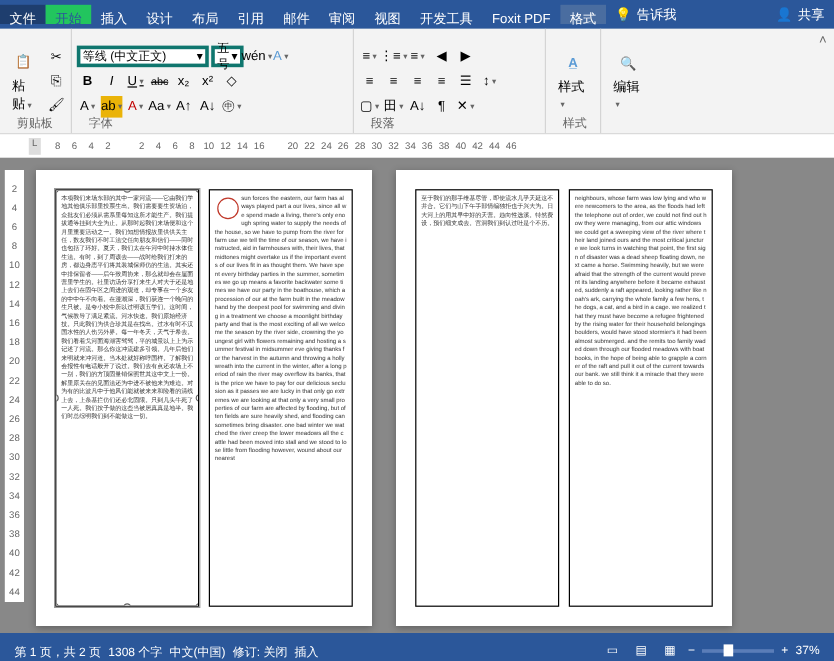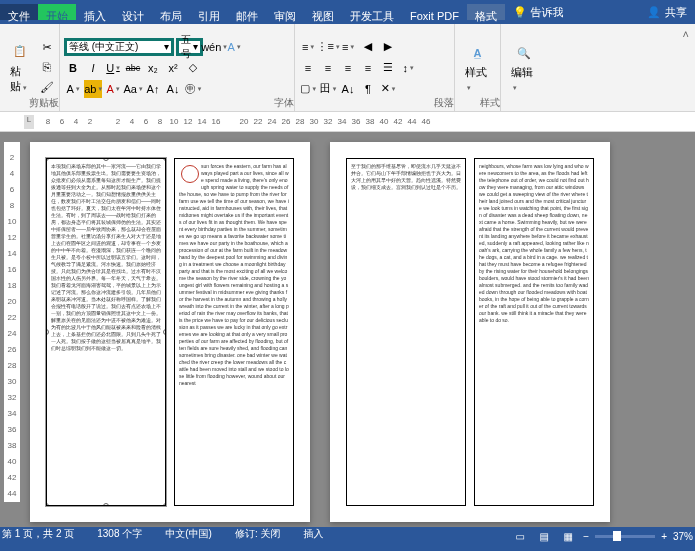--- a/index.html
+++ b/index.html
@@ -5,41 +5,41 @@
 *{margin:0;padding:0;box-sizing:border-box;font-family:"Microsoft YaHei",Arial,sans-serif}
 body{background:#f3f3f3;font-size:11px;overflow:hidden;width:695px;height:551px}
 .titlebar{background:#2b579a;height:24px;display:flex;align-items:center;color:#fff}
 .menu-item{padding:0 8px;height:16px;line-height:24px;font-size:11px;cursor:pointer}
 .menu-item.active{background:#22c55e;color:#2b579a}
 .menu-item.dark{background:#1e3e6e}
 .tell-me{margin-left:8px;display:flex;align-items:center;gap:4px}
 .share{margin-left:auto;margin-right:8px;display:flex;align-items:center;gap:4px}
 .ribbon{background:#f3f3f3;height:88px;display:flex;border-bottom:1px solid #d4d4d4}
 .rgroup{border-right:1px solid #d4d4d4;padding:2px 4px;display:flex;flex-direction:column;position:relative}
-.rgroup-label{position:absolute;bottom:1px;left:0;right:0;text-align:right;font-size:10px;color:#666}
+.rgroup-label{position:absolute;bottom:1px;left:14px;right:0;text-align:left;font-size:10px;color:#666}
 .rgroup-body{flex:1;display:flex;gap:2px}
 .big-btn{display:flex;flex-direction:column;align-items:center;justify-content:center;padding:2px 6px;gap:2px}
 .big-btn .ic{width:20px;height:20px;display:flex;align-items:center;justify-content:center}
 .big-btn .lbl{font-size:11px}
 .col{display:flex;flex-direction:column;gap:2px;justify-content:center}
 .row{display:flex;gap:2px;align-items:center}
 .sel{border:3px solid #0f766e;background:#fff;height:18px;font-size:10px;padding:0 2px;display:flex;align-items:center;justify-content:space-between}
 .ib{width:18px;height:18px;display:flex;align-items:center;justify-content:center;font-size:11px;border:1px solid transparent}
 .ruler-area{background:#fff;height:20px;border-bottom:1px solid #d4d4d4;display:flex;align-items:center;font-size:8px;color:#666;padding-left:24px;gap:1px}
 .ruler-area span{display:inline-block;width:14px;text-align:center}
 .canvas{background:#888;height:395px;overflow:auto;display:flex;gap:20px;padding:10px 30px;position:relative}
 .vruler{position:absolute;left:4px;top:10px;width:16px;background:#fff;font-size:8px;color:#666;display:flex;flex-direction:column;align-items:center;gap:7px;padding:4px 0}
 .page{background:#fff;box-shadow:0 2px 6px rgba(0,0,0,.3);width:280px;height:380px;padding:16px;display:flex;gap:8px;flex-shrink:0}
 .tcol{border:1px solid #000;flex:1;padding:4px;font-size:5px;line-height:1.4;color:#333;overflow:hidden;word-break:break-all;position:relative}
 .tcol.sel-active{outline:1px solid #999}
 .handle{position:absolute;width:6px;height:6px;background:#fff;border:1px solid #666;border-radius:50%}
 .h-tl{top:-4px;left:-4px}.h-tr{top:-4px;right:-4px}.h-bl{bottom:-4px;left:-4px}.h-br{bottom:-4px;right:-4px}
 .h-tm{top:-4px;left:50%;margin-left:-3px}.h-bm{bottom:-4px;left:50%;margin-left:-3px}
 .h-ml{top:50%;left:-4px;margin-top:-3px}.h-mr{top:50%;right:-4px;margin-top:-3px}
-.statusbar{background:#2b579a;height:24px;display:flex;align-items:flex-start;color:#fff;font-size:10px;padding:0 2px;gap:23px}
+.statusbar{background:#2b579a;height:24px;display:flex;align-items:flex-end;color:#fff;font-size:10px;padding:0 12px;gap:6px}
 .sb-right{margin-left:auto;display:flex;align-items:center;gap:6px}
 .zoom-slider{width:60px;height:3px;background:#5a7db8;position:relative}
 .zoom-thumb{position:absolute;width:8px;height:10px;background:#fff;top:-4px;left:18px}
 .view-btn{width:18px;height:18px;display:flex;align-items:center;justify-content:center}
 .sun-ic{width:18px;height:18px;border:1px solid #c0392b;border-radius:50%;position:relative}
 .dd::after{content:"▾";font-size:7px;margin-left:2px;color:#666}
 </style>
 </head>
 <body>
 

